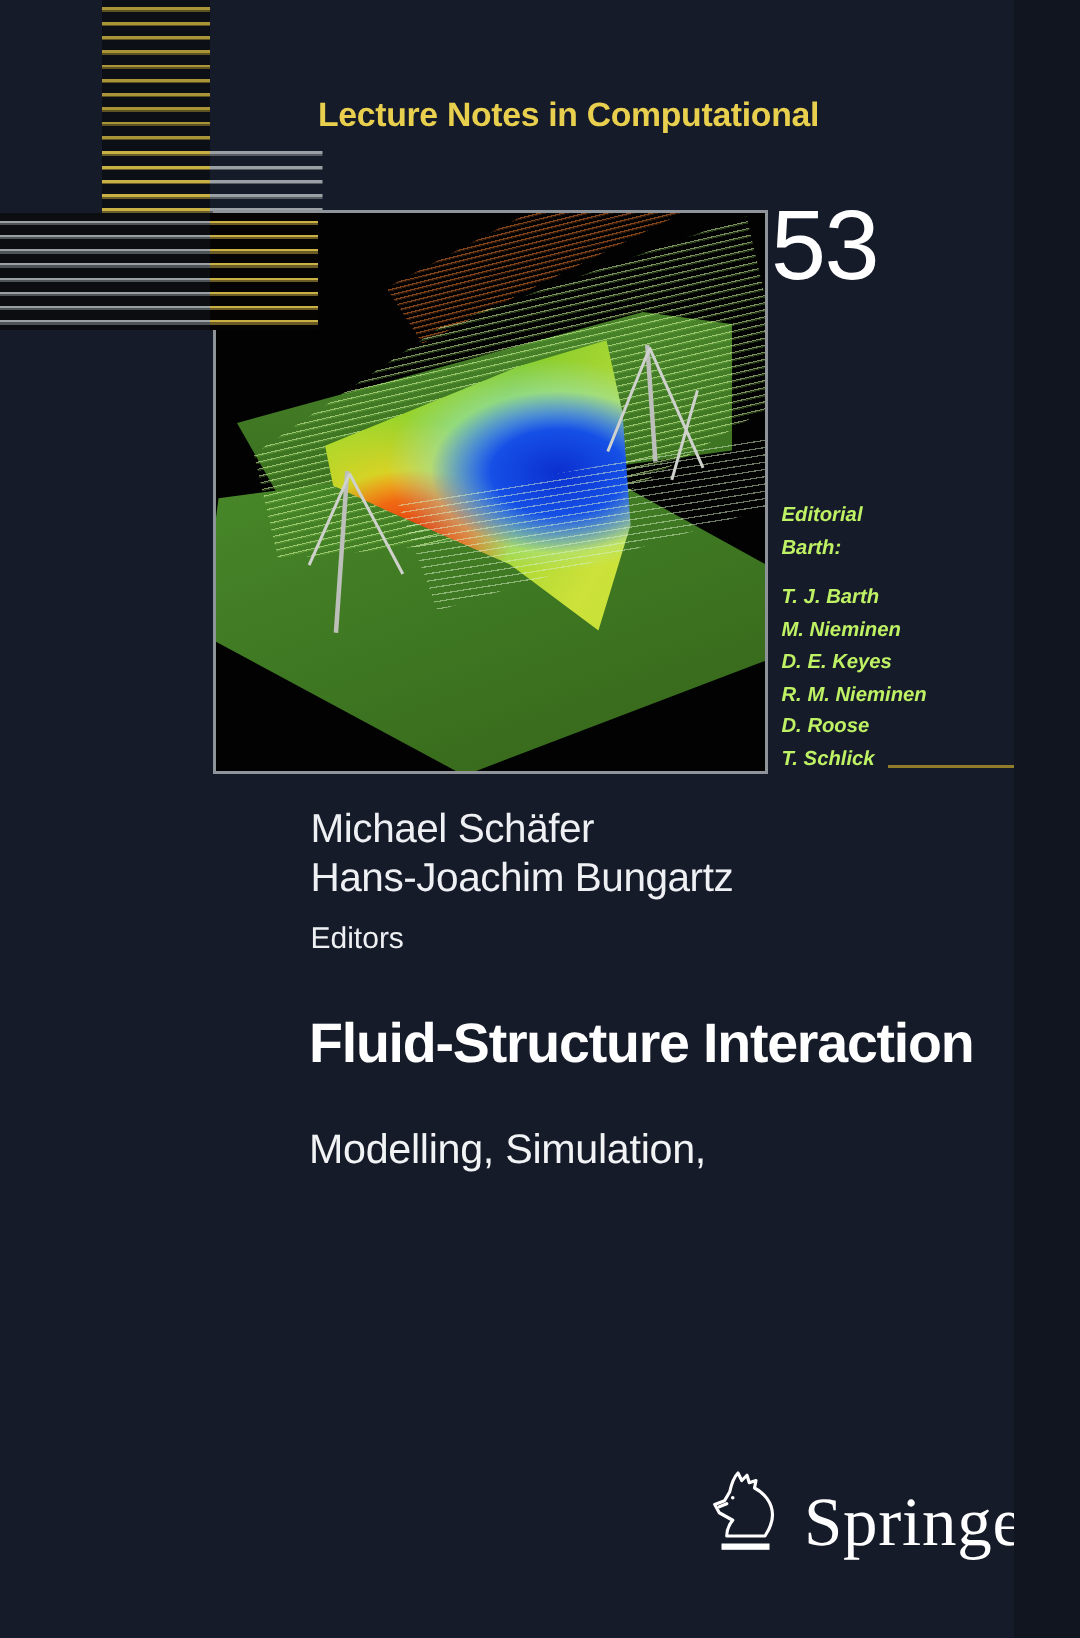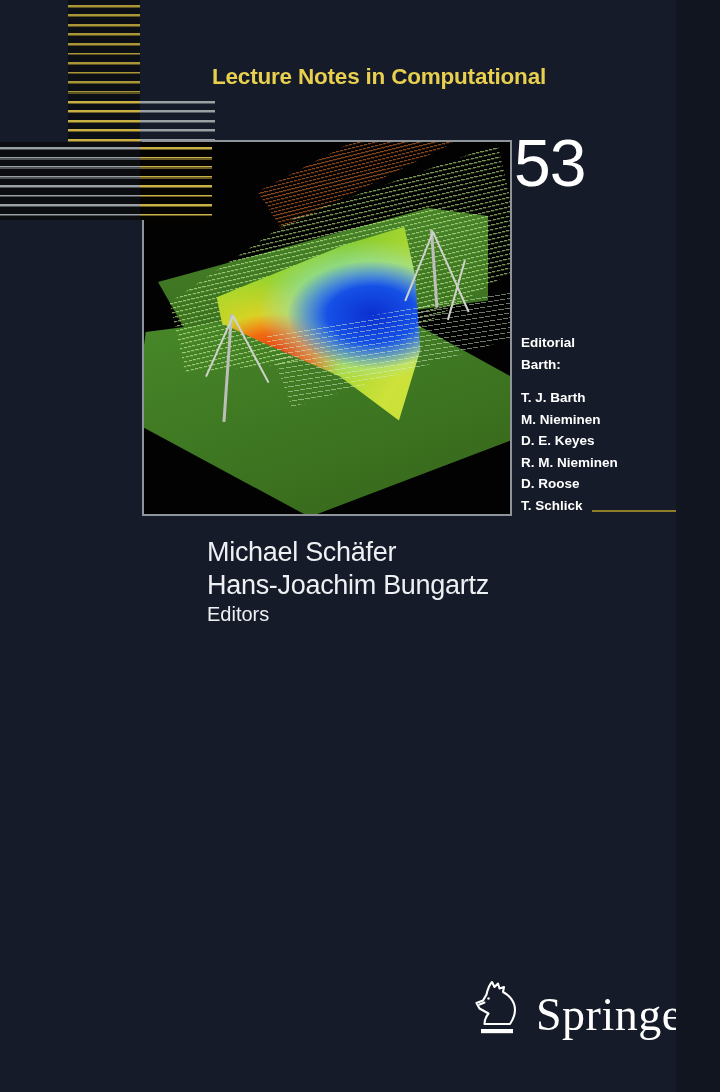--- a/index.html
+++ b/index.html
@@ -203,25 +203,26 @@
     position: absolute;
     background: #bdbfba;
     transform-origin: top left;
   }
 
   
   #editorial {
     position: absolute;
     left: 521px;
     top: 332px;
-    color: #ffffff;
+    color: #bef264;
     font-size: 13.5px;
     font-weight: 700;
     line-height: 21.5px;
     z-index: 8;
+    font-style: italic;
   }
   #editorial .eb-head { display: block; white-space: nowrap; }
   #editorial .eb-spacer { display: block; height: 12px; }
   #editorial .eb-name { display: block; white-space: nowrap; }
   #editorial-rule {
     position: absolute;
     left: 592px;
     top: 510px;
     width: 128px;
     height: 2px;
@@ -240,20 +241,21 @@
     display: block;
     color: #eef0f3;
     font-size: 27px;
     font-weight: 400;
     line-height: 33px;
     letter-spacing: -0.3px;
     white-space: nowrap;
   }
   #editors-role {
     display: block;
+    margin-top: 12px;
     color: #eef0f3;
     font-size: 20px;
     font-weight: 400;
     line-height: 24px;
   }
 
   
   #book-title {
     position: absolute;
     left: 206px;
@@ -352,21 +354,23 @@
     <span class="eb-name">T. Schlick</span>
   </div>
   <div id="editorial-rule"></div>
 
   <div id="editors">
     <span class="editor-name">Michael Schäfer</span>
     <span class="editor-name">Hans-Joachim Bungartz</span>
     <span id="editors-role">Editors</span>
   </div>
 
+  <div id="book-title">Fluid-Structure Interaction</div>
   <div id="book-subtitle">
+    <span class="line">Modelling, Simulation,</span>
   </div>
 
   <div id="springer-logo">
     <svg id="springer-mark" viewBox="0 0 54 62" aria-hidden="true">
       <g fill="none" stroke="#ffffff" stroke-width="2.1" stroke-linejoin="round" stroke-linecap="round">
         <path d="M22 4 L24.5 9 L28 5.5 L29.5 10.5 L34 9 L33 14
                  C39 17 45 23.5 45 32 C45 38 42 43 40 46
                  L14.5 46 C14.5 42 16 38.5 18.5 35.5
                  L9.5 30.5 L6.5 25 L13 22.5 L16.5 16.5
                  C17.5 12 19 7 22 4 Z"></path>

